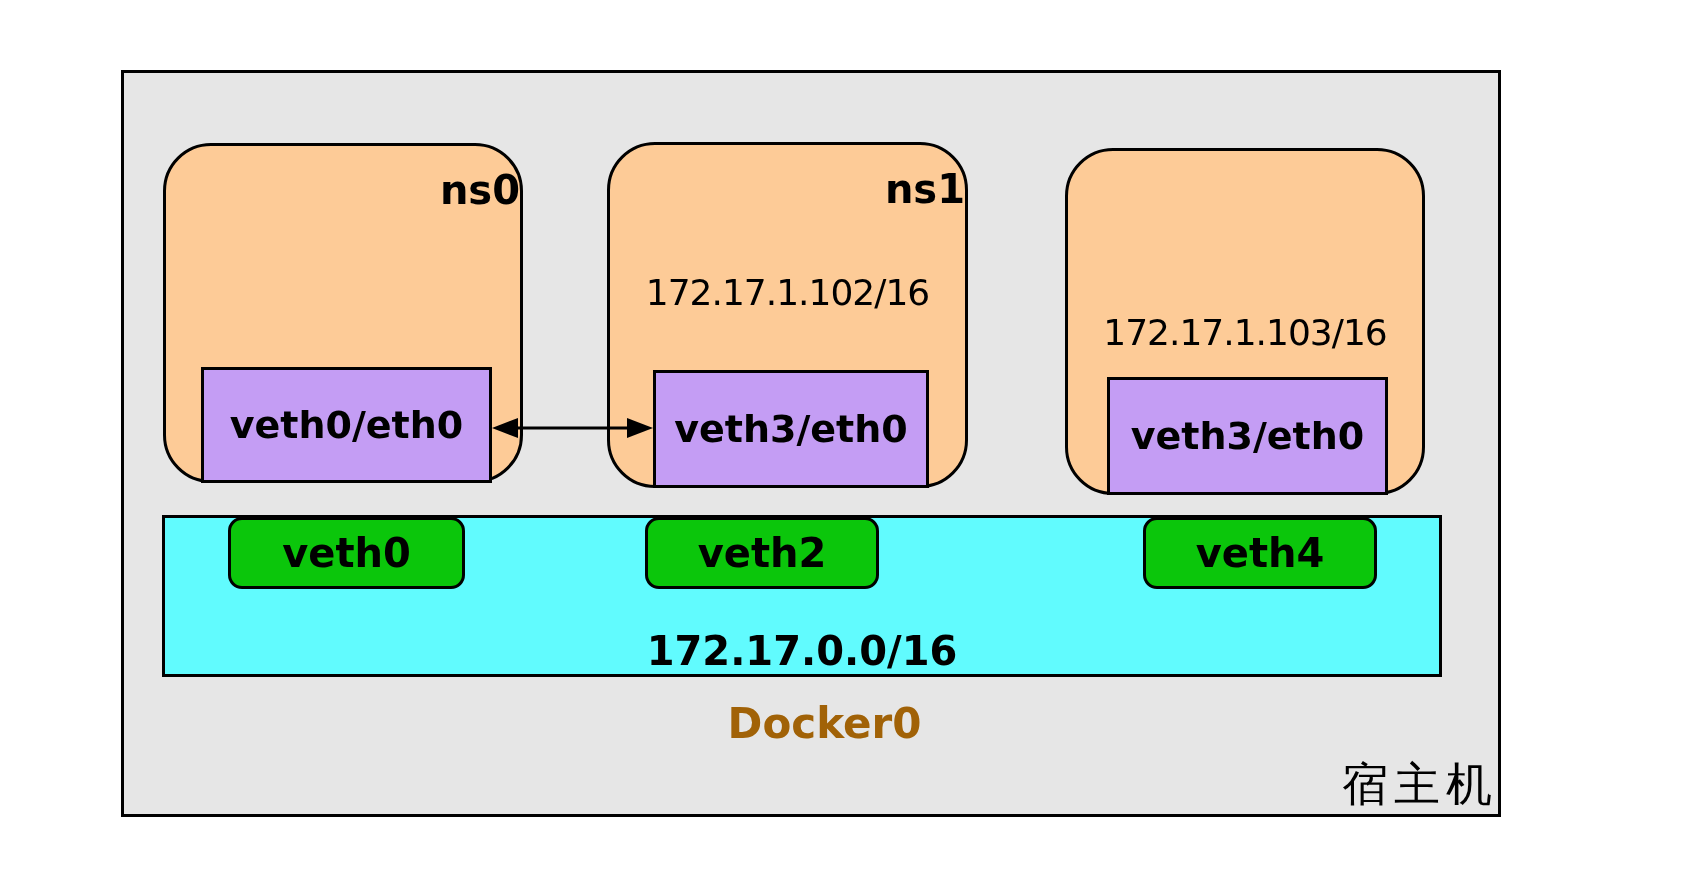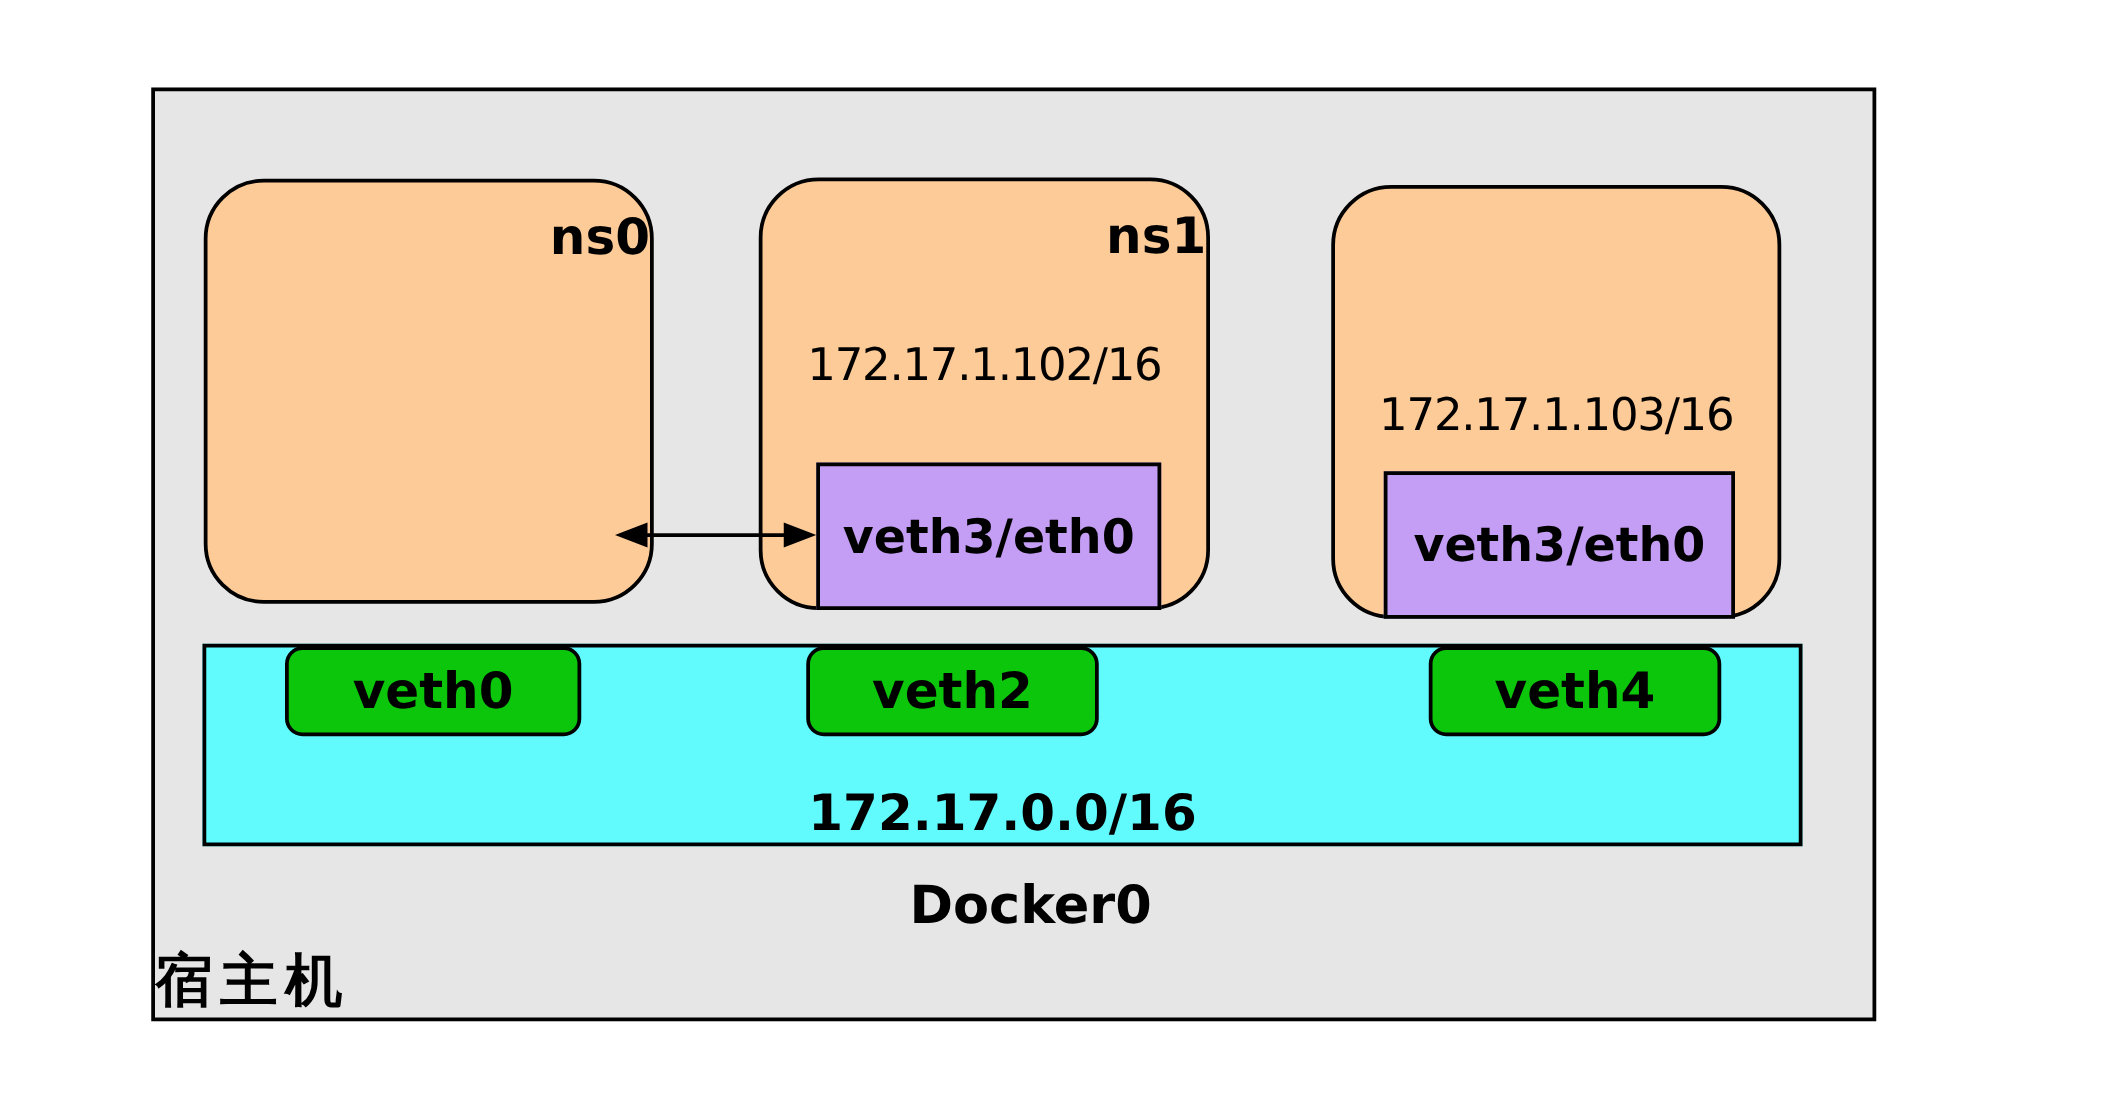--- a/index.html
+++ b/index.html
@@ -104,26 +104,26 @@
     position: absolute; left: 0; right: 0; bottom: 3px;
     text-align: center;
     font-size: 40px; font-weight: bold; line-height: 1; color: #000;
     white-space: nowrap;
   }
 
   
   .bridge-name {
     position: absolute; left: 0; right: 0; top: 630px;
     text-align: center;
-    font-size: 42px; font-weight: bold; line-height: 1; color: #000000; margin-left: 27px;
+    font-size: 42px; font-weight: bold; line-height: 1; color: #a16207; margin-left: 27px;
   }
   .host-label {
     position: absolute; left: 0; right: 0; top: 688px;
-    text-align: left;
-    font-size: 46px; font-weight: bold; line-height: 1; color: #000;
+    text-align: right;
+    font-size: 46px; font-weight: normal; line-height: 1; color: #000;
     letter-spacing: 6px;
   }
 </style>
 </head>
 <body>
 
 <div class="stage">
   <div class="host">
 
     <div class="ns ns--0">
@@ -132,20 +132,23 @@
 
     <div class="ns ns--1">
       <div class="ns-title">ns1</div>
       <div class="ns-ip">172.17.1.102/16</div>
     </div>
 
     <div class="ns ns--2">
       <div class="ns-ip">172.17.1.103/16</div>
     </div>
 
+    <div class="iface iface--0">
+      <span class="iface-label">veth0/eth0</span>
+    </div>
     <div class="iface iface--1">
       <span class="iface-label">veth3/eth0</span>
     </div>
     <div class="iface iface--2">
       <span class="iface-label">veth3/eth0</span>
     </div>
 
     <svg class="arrow-layer" viewBox="0 0 1374 741" xmlns="http://www.w3.org/2000/svg">
       <line x1="386" y1="355" x2="511" y2="355" stroke="#000" stroke-width="3"></line>
       <polygon points="368,355 394,345 394,365" fill="#000"></polygon>

